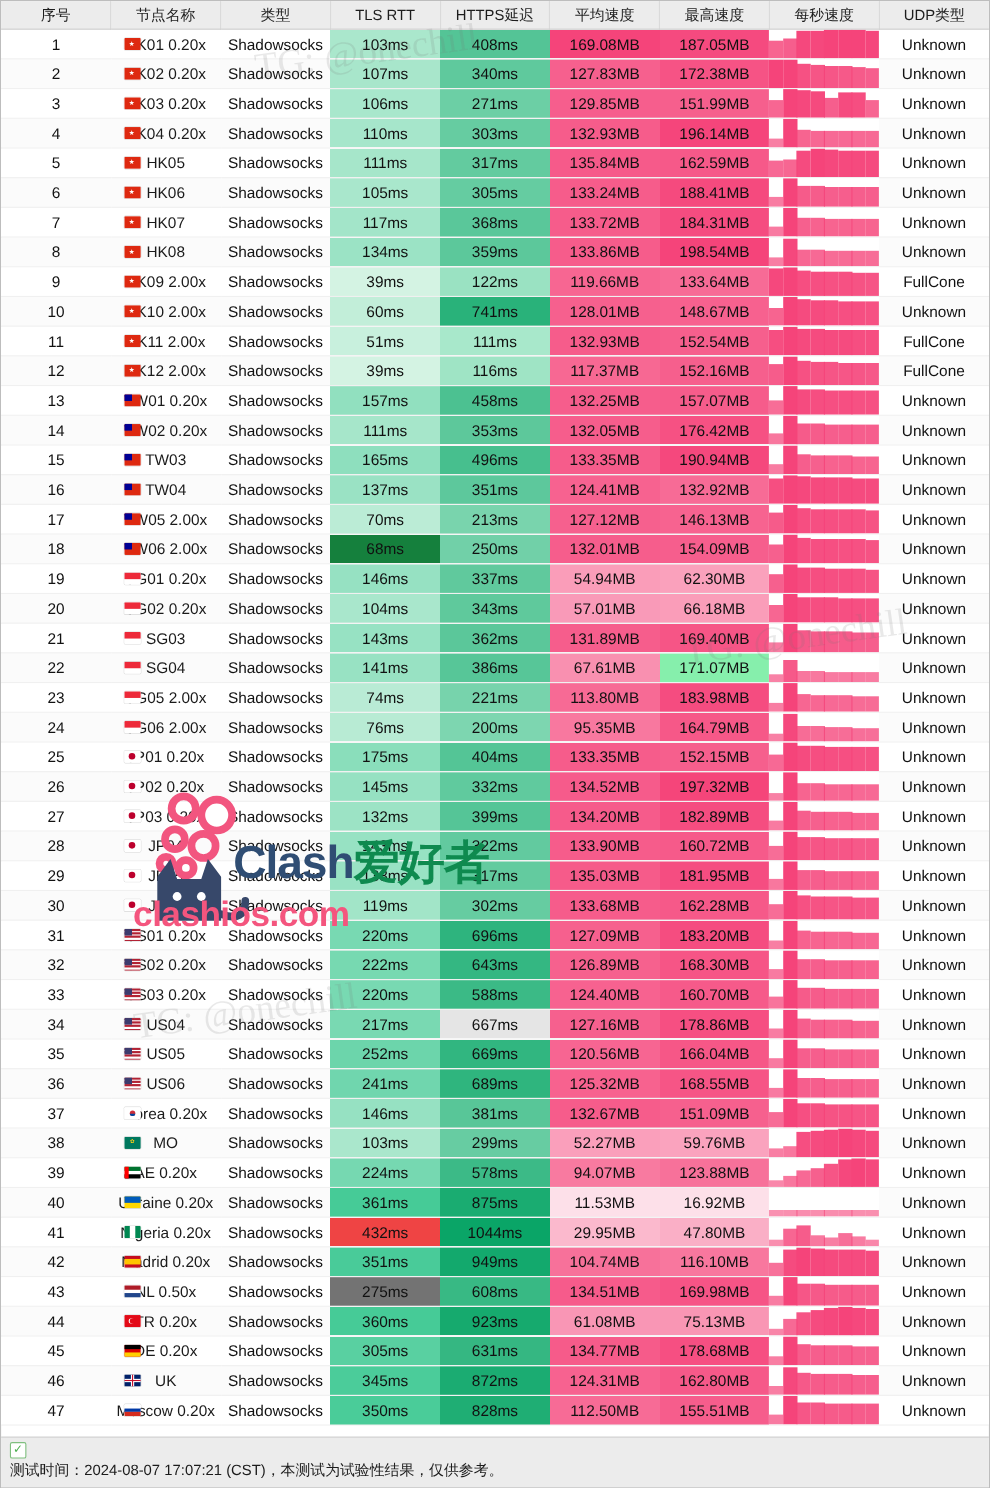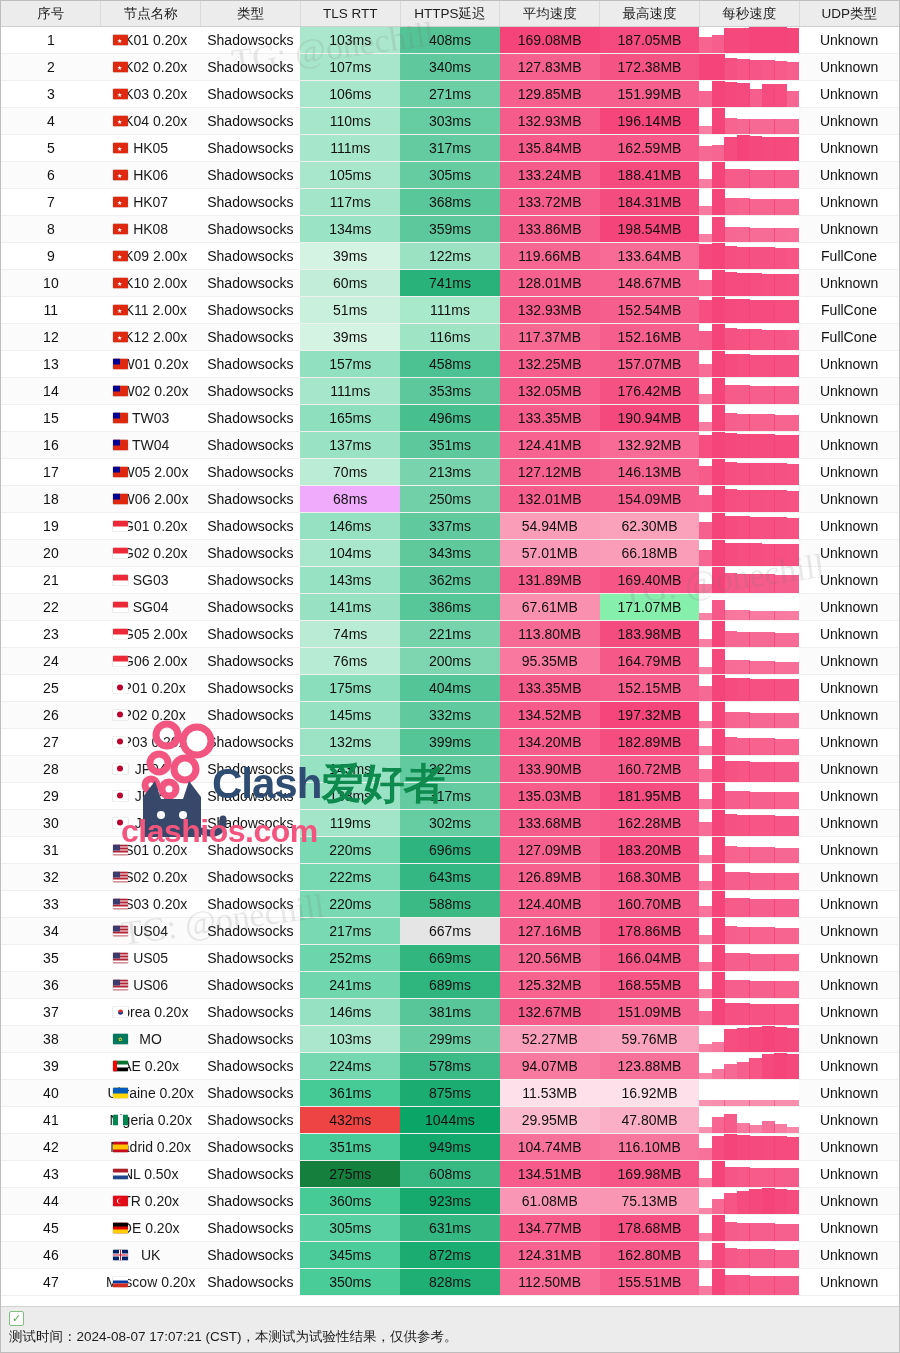--- a/index.html
+++ b/index.html
@@ -649,21 +649,21 @@
           </td>
           <td class="c-udp">Unknown</td>
         </tr>
         <tr class="row alt">
           <td class="c-idx">18</td>
           <td class="c-name"><span class="flag">
               <span style="inset:0;background:#de2910"></span>
               <span style="left:0;top:0;width:7px;height:5.5px;background:#000095"></span>
             </span><span>TW06 2.00x</span></td>
           <td class="c-type">Shadowsocks</td>
-          <td class="c-tls" style="background:#f0abfc">68ms</td>
+          <td class="c-tls" style="background:#15803d">68ms</td>
           <td class="c-http" style="background:rgb(113,208,168)">250ms</td>
           <td class="c-avg" style="background:rgb(246,93,140)">132.01MB</td>
           <td class="c-max" style="background:rgb(246,94,141)">154.09MB</td>
           <td class="c-graph">
             <div class="graph">
               <i style="left:0%;width:13.1%;height:17.16px;opacity:0.85"></i>
               <i style="left:12.5%;width:13.1%;height:26px;opacity:1.00"></i>
               <i style="left:25%;width:13.1%;height:22.880000000000003px;opacity:0.95"></i>
               <i style="left:37.5%;width:13.1%;height:22.36px;opacity:0.94"></i>
               <i style="left:50%;width:13.1%;height:22.36px;opacity:0.94"></i>
@@ -1303,21 +1303,21 @@
           <td class="c-udp">Unknown</td>
         </tr>
         <tr class="row">
           <td class="c-idx">43</td>
           <td class="c-name"><span class="flag">
               <span style="inset:0;background:#fff"></span>
               <span style="left:0;top:0;right:0;height:3.6px;background:#ae1c28"></span>
               <span style="left:0;bottom:0;right:0;height:3.6px;background:#21468b"></span>
             </span><span>NL 0.50x</span></td>
           <td class="c-type">Shadowsocks</td>
-          <td class="c-tls" style="background:#15803d">275ms</td>
+          <td class="c-tls" style="background:#737373">275ms</td>
           <td class="c-http" style="background:rgb(56,185,132)">608ms</td>
           <td class="c-avg" style="background:rgb(246,91,139)">134.51MB</td>
           <td class="c-max" style="background:rgb(246,84,134)">169.98MB</td>
           <td class="c-graph">
             <div class="graph">
               <i style="left:0%;width:13.1%;height:8.84px;opacity:0.70"></i>
               <i style="left:12.5%;width:13.1%;height:26px;opacity:1.00"></i>
               <i style="left:25%;width:13.1%;height:20.28px;opacity:0.90"></i>
               <i style="left:37.5%;width:13.1%;height:19.76px;opacity:0.89"></i>
               <i style="left:50%;width:13.1%;height:19.240000000000002px;opacity:0.88"></i>

